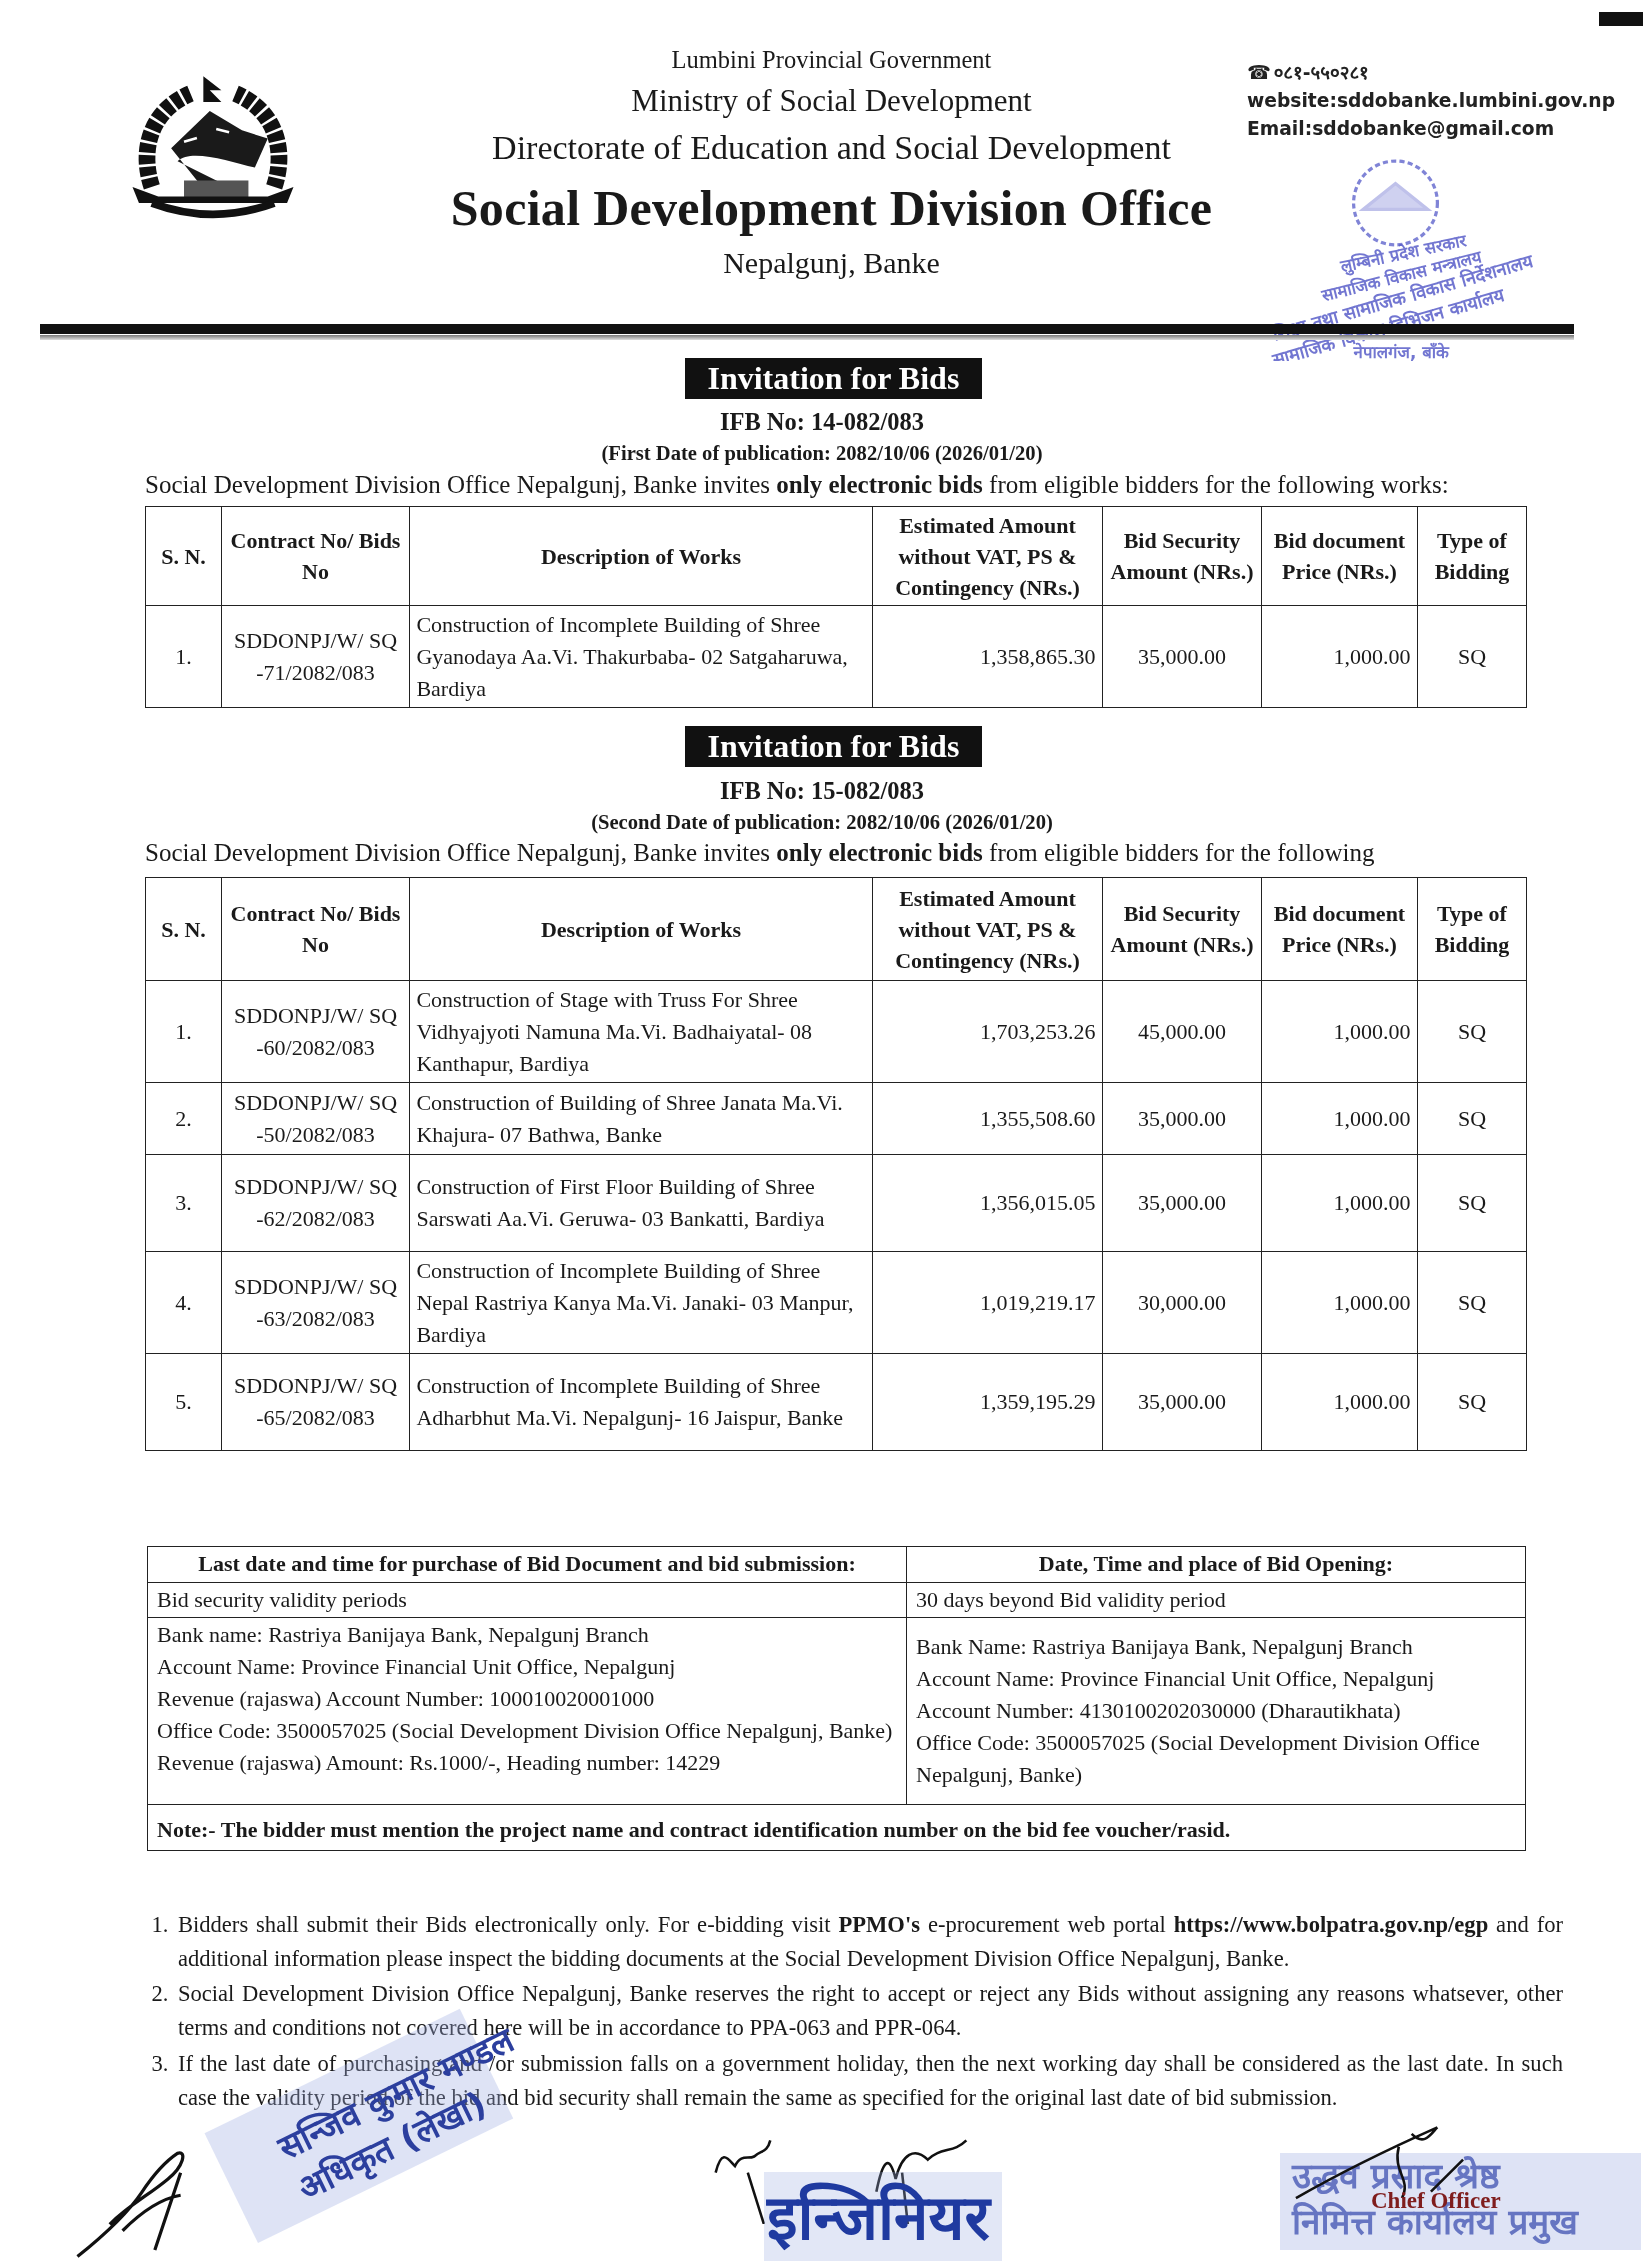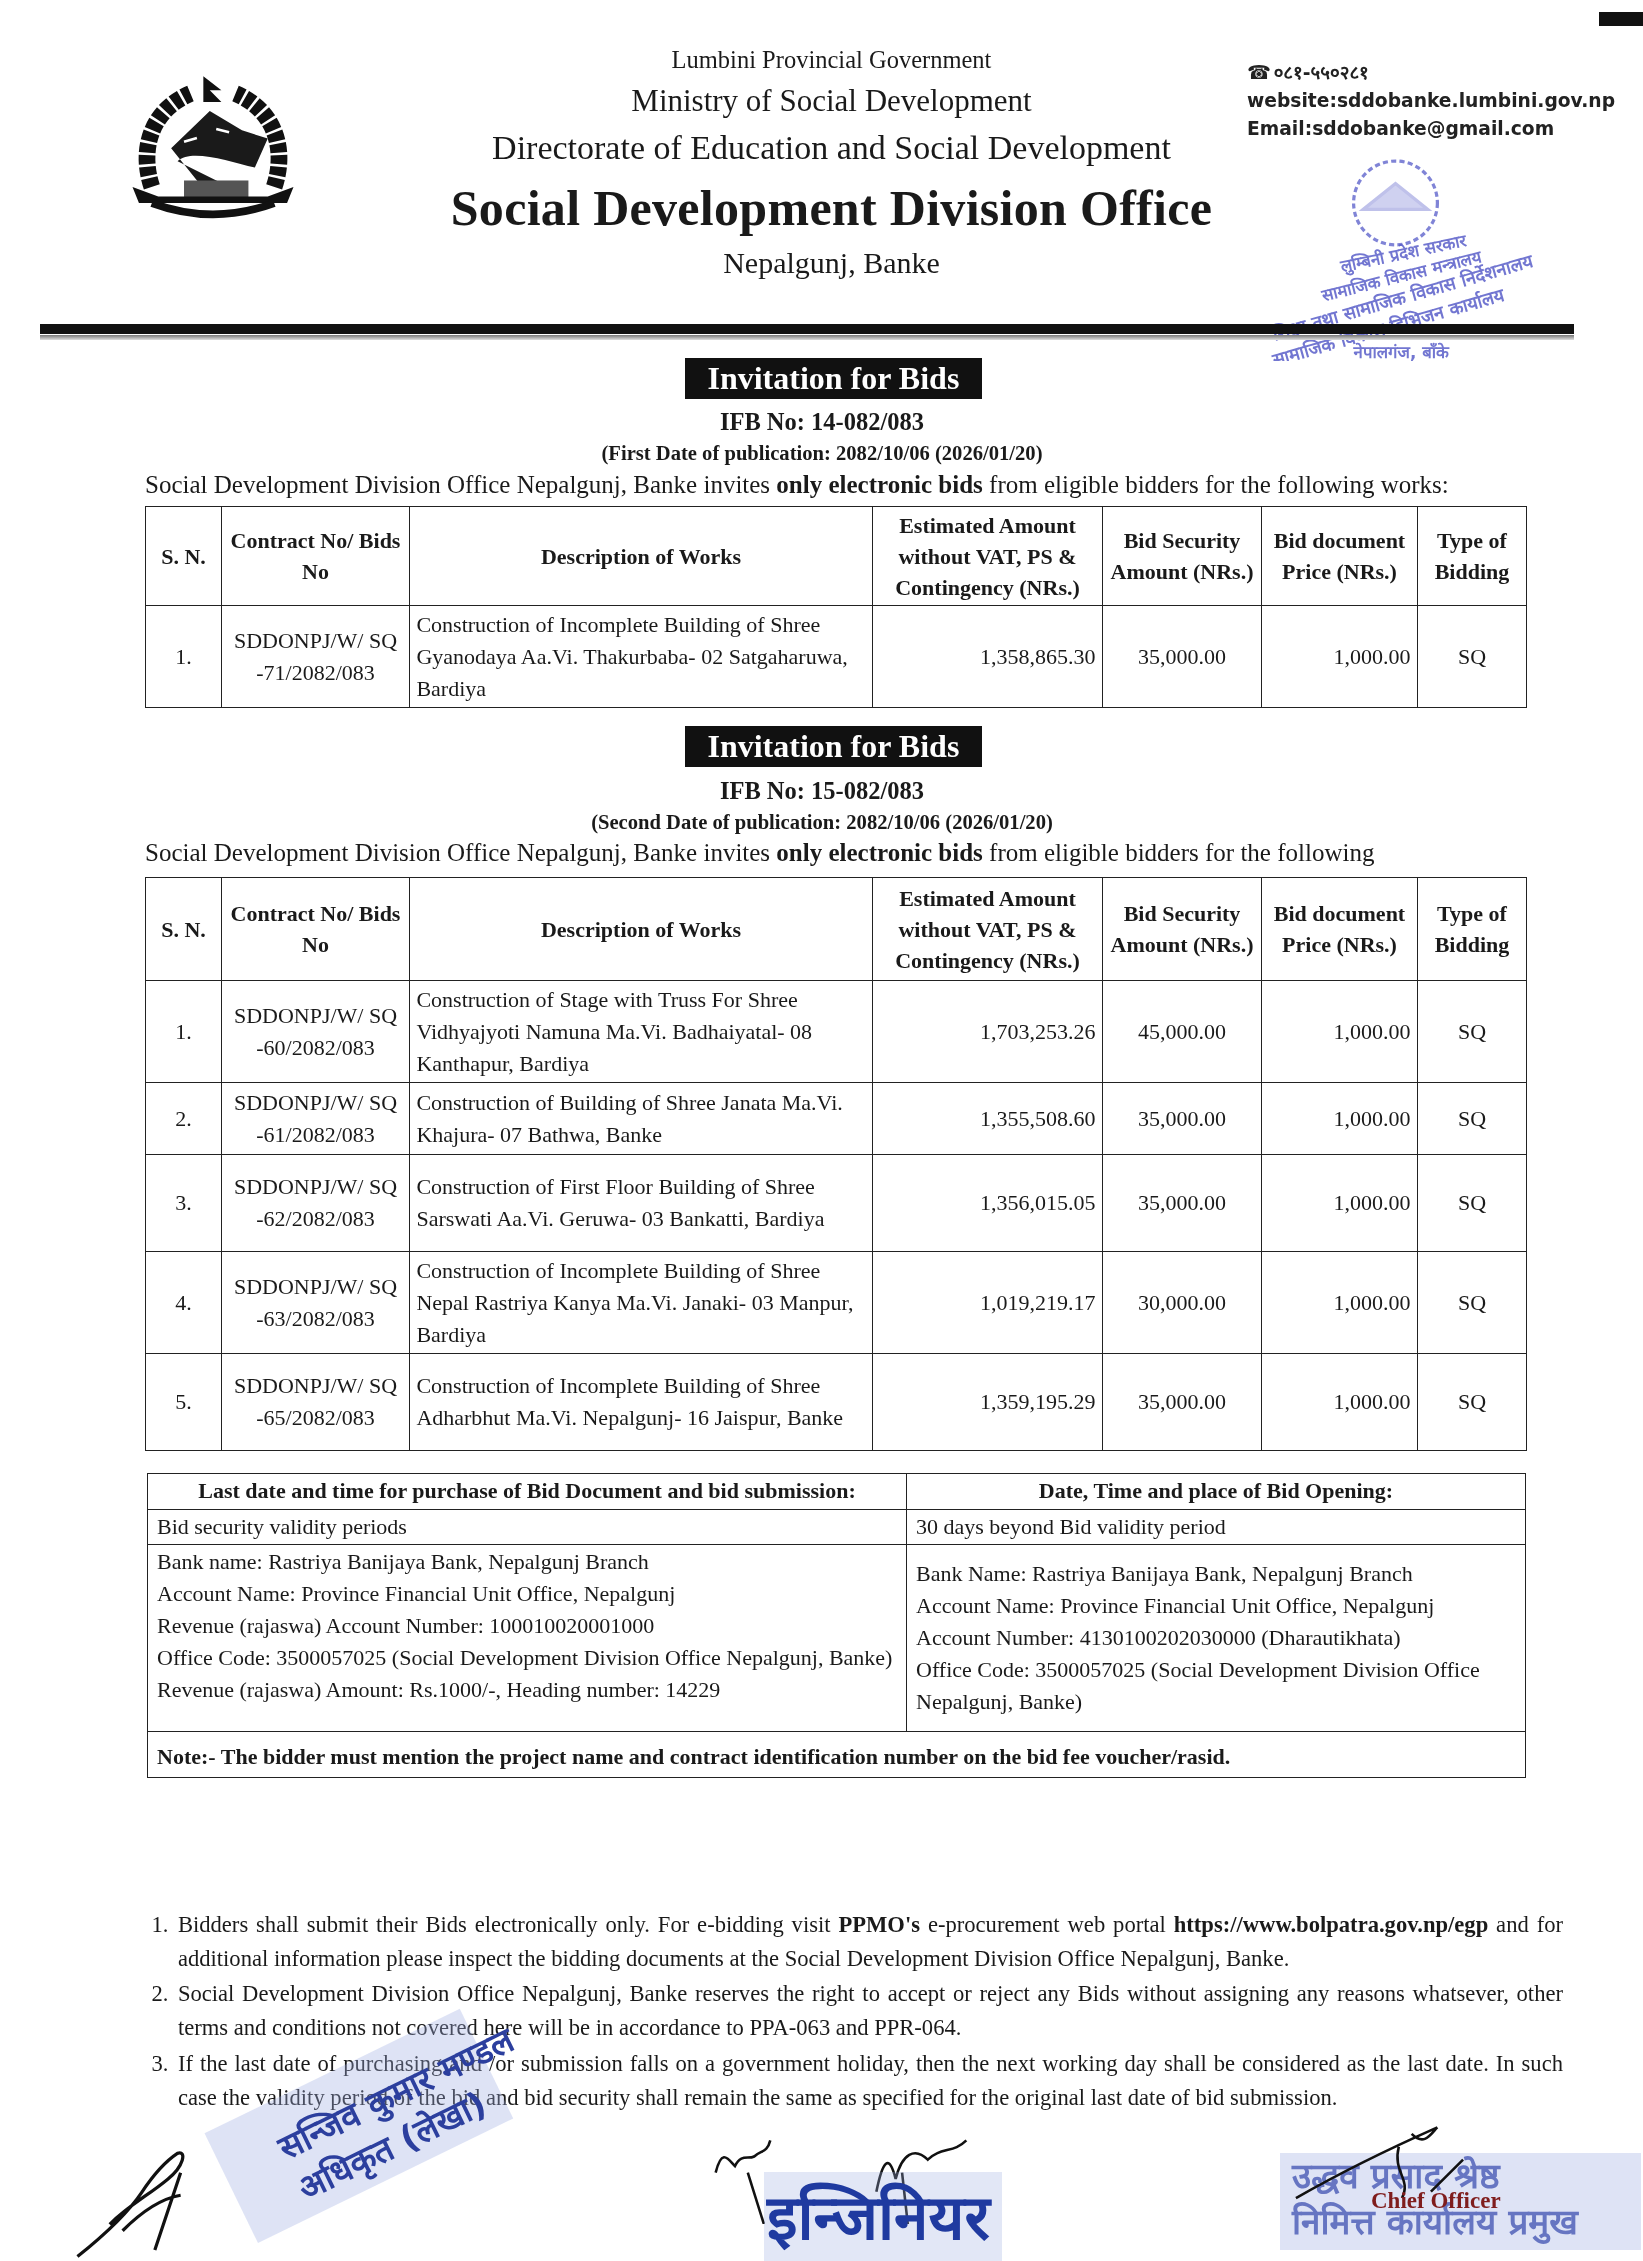--- a/index.html
+++ b/index.html
@@ -31,21 +31,21 @@
   .intro b { font-weight:bold; }
   
   table.bids { position:absolute; left:145px; width:1381px; border-collapse:collapse; table-layout:fixed; }
   table.bids th, table.bids td { border:1.9px solid #222; font-size:22px; padding:2.6px 6.4px; line-height:32px; }
   table.bids th { font-weight:bold; text-align:center; vertical-align:middle; line-height:31px; }
   table.bids td { vertical-align:middle; }
   td.c { text-align:center; }
   td.r { text-align:right; padding-right:15.5px; }
   td.desc { text-align:left; line-height:32px; }
   
-  table.info { position:absolute; left:147px; top:1473px; width:1378px; border-collapse:collapse; table-layout:fixed; }
+  table.info { position:absolute; left:147px; top:1546px; width:1378px; border-collapse:collapse; table-layout:fixed; }
   table.info td { border:1.9px solid #222; font-size:22px; padding:1.3px 9px; line-height:32px; vertical-align:top; }
   table.info td.hd { font-weight:bold; text-align:center; }
   table.info td.note { font-weight:bold; padding:9px 9px 4px 9px; }
   .acct-line { display:block; }
   
   ol.terms { position:absolute; left:135px; top:1908px; width:1389px; margin:0; padding-left:39px;
              font-size:22.6px; line-height:34px; text-align:justify; }
   ol.terms li { margin-bottom:1.3px; padding-left:3.9px; }
   ol.terms b { font-weight:bold; }
   
@@ -178,21 +178,21 @@
       <td class="c">1.</td>
       <td class="c">SDDONPJ/W/ SQ -60/2082/083</td>
       <td class="desc">Construction of Stage with Truss For Shree Vidhyajyoti Namuna Ma.Vi. Badhaiyatal- 08 Kanthapur, Bardiya</td>
       <td class="r">1,703,253.26</td>
       <td class="c">45,000.00</td>
       <td class="r">1,000.00</td>
       <td class="c">SQ</td>
     </tr>
     <tr style="height:72px;">
       <td class="c">2.</td>
-      <td class="c">SDDONPJ/W/ SQ -61/2082/083</td>
+      <td class="c">SDDONPJ/W/ SQ -50/2082/083</td>
       <td class="desc">Construction of Building of Shree Janata Ma.Vi. Khajura- 07 Bathwa, Banke</td>
       <td class="r">1,355,508.60</td>
       <td class="c">35,000.00</td>
       <td class="r">1,000.00</td>
       <td class="c">SQ</td>
     </tr>
     <tr style="height:97px;">
       <td class="c">3.</td>
       <td class="c">SDDONPJ/W/ SQ -62/2082/083</td>
       <td class="desc">Construction of First Floor Building of Shree Sarswati Aa.Vi. Geruwa- 03 Bankatti, Bardiya</td>

